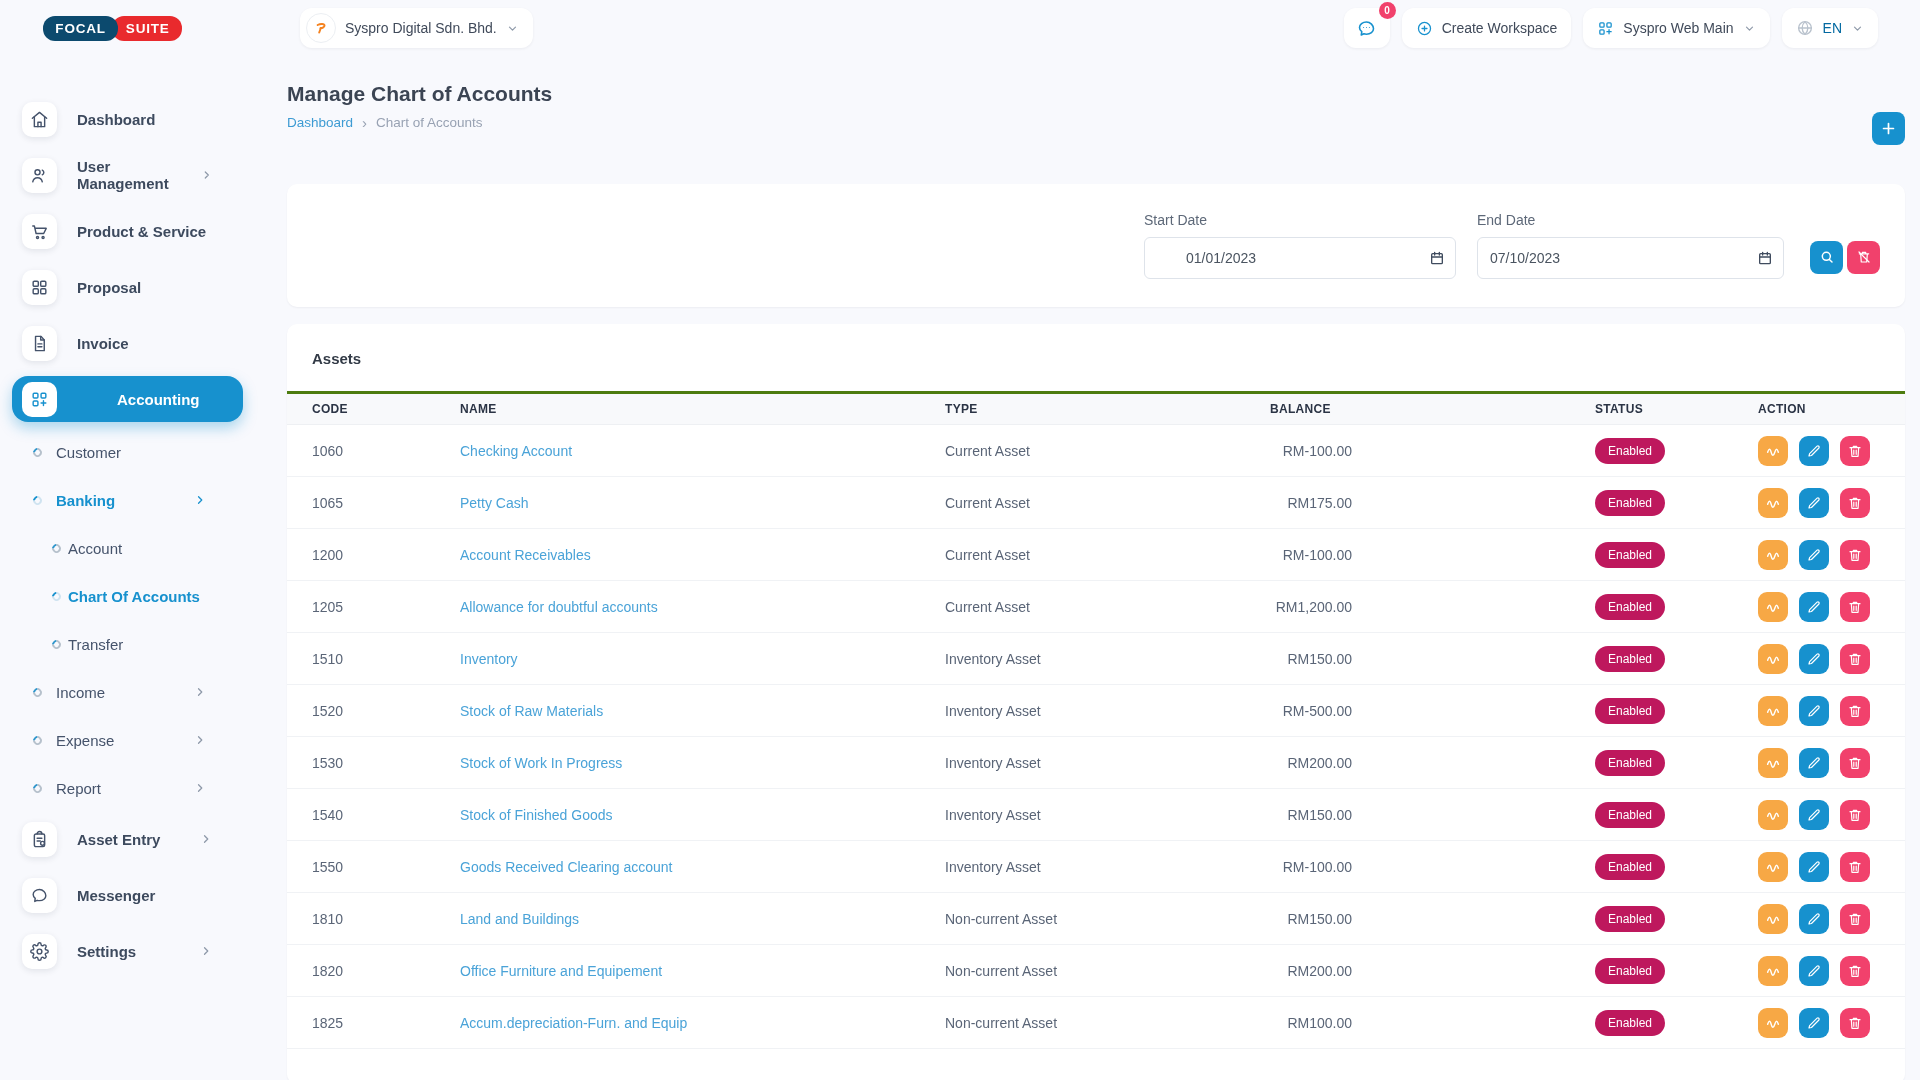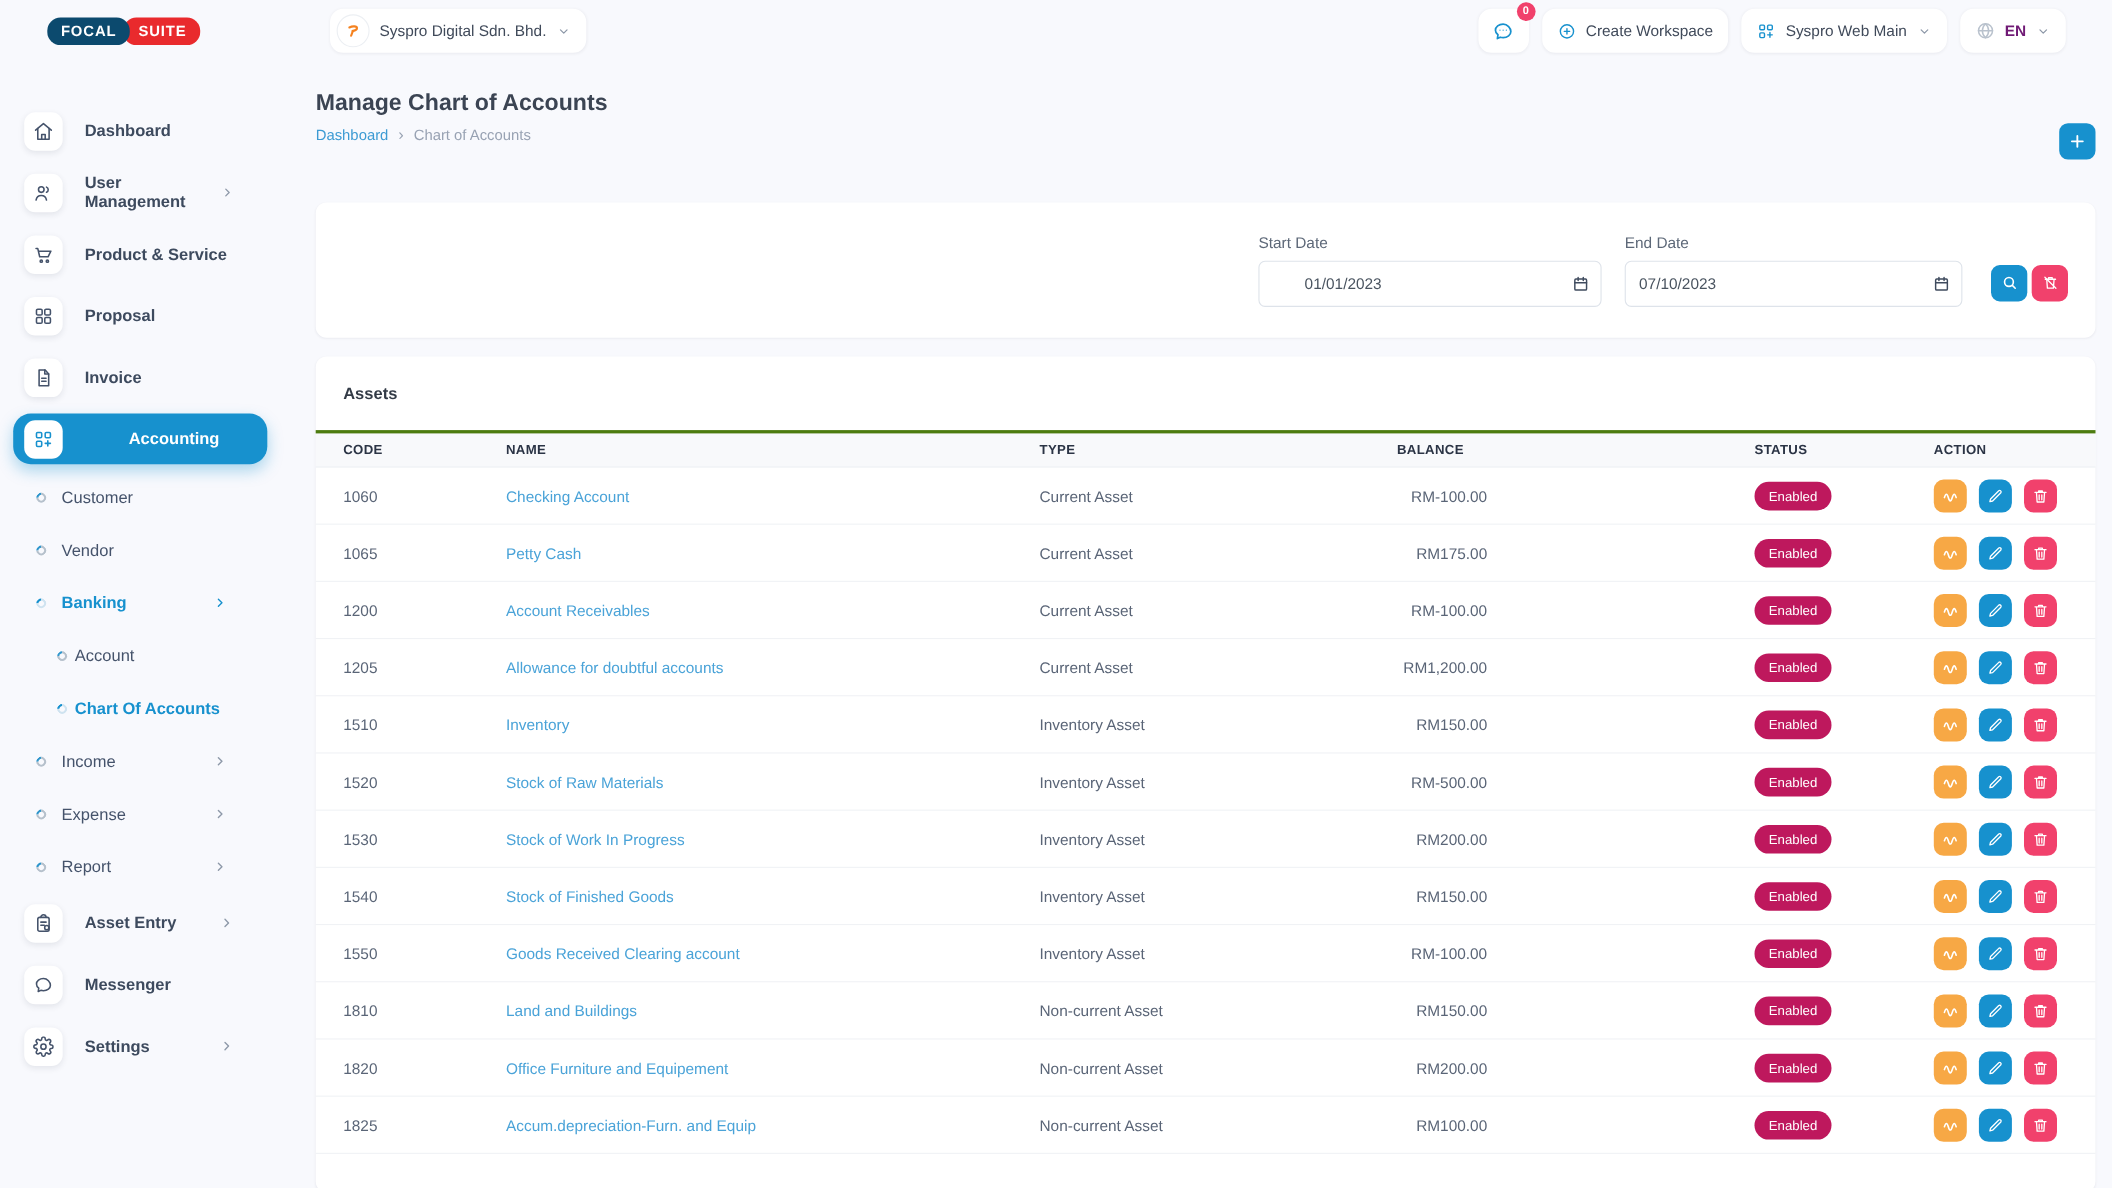--- a/index.html
+++ b/index.html
@@ -30,21 +30,21 @@
   .ws-logo span{ width:18px; height:18px; }
   .chev-sm{ width:13px; height:13px; color:#8e99a9; }
   .top-right{ margin-left:auto; display:flex; gap:12px; margin-right:42px; align-items:center; }
   .icon-btn{ position:relative; width:46px; justify-content:center; padding:0; }
   .icon-btn .chat-ic{ width:21px; height:21px; color:#1791ce; }
   .count-badge{ position:absolute; top:-6px; right:-6px; min-width:17px; height:17px;
     background:#f1416c; color:#fff; font-size:10px; font-weight:700; border-radius:9px;
     display:flex; align-items:center; justify-content:center; padding:0 4px; }
   .plus-ic,.grid-ic{ width:17px; height:17px; color:#1791ce; }
   .globe-ic{ width:18px; height:18px; color:#b9c2cd; }
-  .lang-label{ color:#701a75; font-weight:700; }
+  .lang-label{ color:#0369a1; font-weight:400; }
 
   
   .sidebar{ position:absolute; left:0; top:56px; bottom:0; width:252px;
     padding:40px 0 0 12px; }
   .s-item{ display:flex; align-items:center; cursor:pointer; width:231px; }
   .s-item.lvl0{ height:46px; margin-bottom:10px; padding:0 0 0 10px; }
   .ibox{ width:35px; height:35px; background:#fff; border-radius:10px;
     box-shadow:0 2px 6px rgba(30,41,59,.10); display:flex; align-items:center;
     justify-content:center; color:#45536b; flex:none; }
   .ibox .ico{ width:19px; height:19px; }
@@ -290,42 +290,42 @@
         <svg viewBox="0 0 24 24" style="stroke-width:2.2">
           <path d="M6.5 9.5 12 15l5.5-5.5"></path>
         </svg>
       </span>
   </div>
     <div class="s-item lvl1">
     <span class="dot"></span>
     <span class="lbl">Customer</span>
 
   </div>
-    <div class="s-item lvl1">
-    <span class="dot"></span>
-    <span class="lbl">Vendor</span>
-
-  </div>
     <div class="s-item lvl1 hl">
     <span class="dot"></span>
     <span class="lbl">Banking</span>
     <span class="chev" data-icon="chevron-right">
         <svg viewBox="0 0 24 24" style="stroke-width:2.2">
           <path d="M9.5 6.5 15 12l-5.5 5.5"></path>
         </svg>
       </span>
   </div>
     <div class="s-item lvl2">
     <span class="dot"></span>
     <span class="lbl">Account</span>
 
   </div>
     <div class="s-item lvl2 hl">
     <span class="dot"></span>
     <span class="lbl">Chart Of Accounts</span>
+
+  </div>
+    <div class="s-item lvl2">
+    <span class="dot"></span>
+    <span class="lbl">Transfer</span>
 
   </div>
     <div class="s-item lvl1">
     <span class="dot"></span>
     <span class="lbl">Income</span>
     <span class="chev" data-icon="chevron-right">
         <svg viewBox="0 0 24 24" style="stroke-width:2.2">
           <path d="M9.5 6.5 15 12l-5.5 5.5"></path>
         </svg>
       </span>

